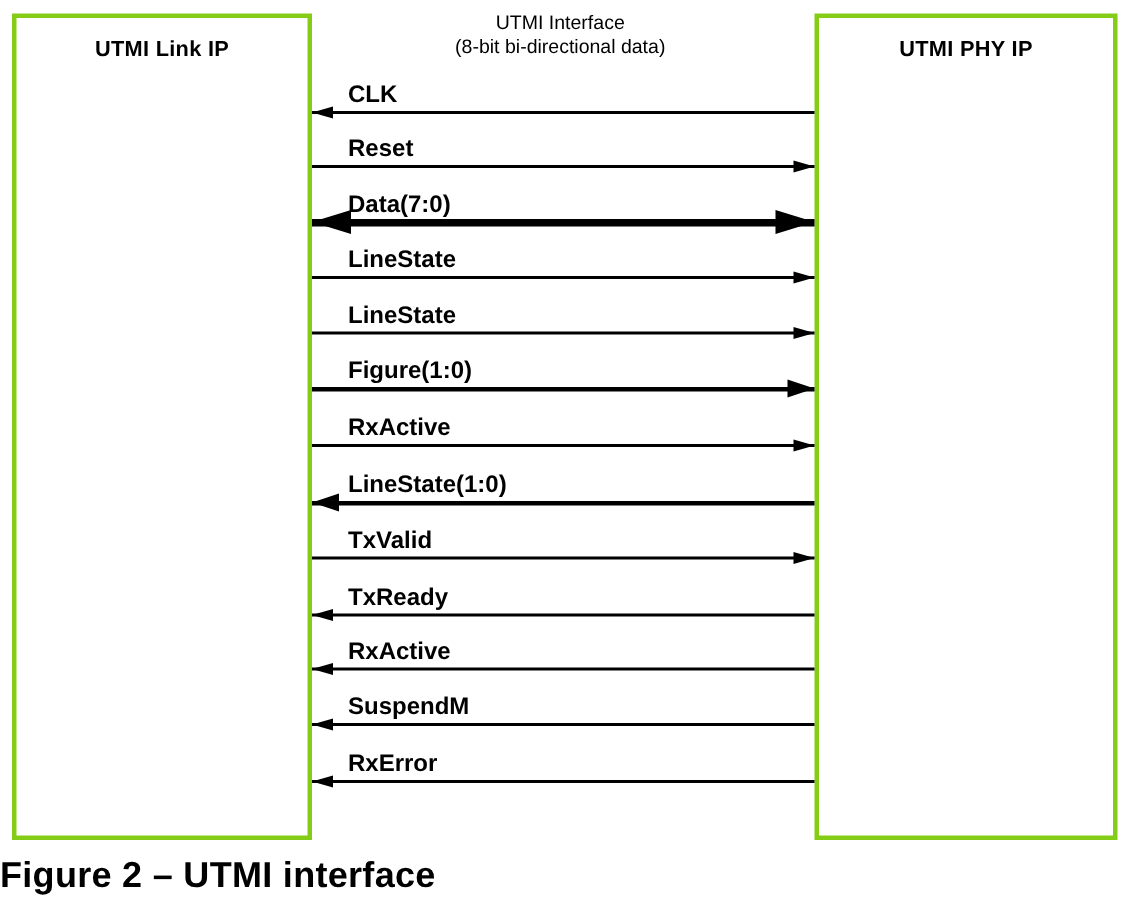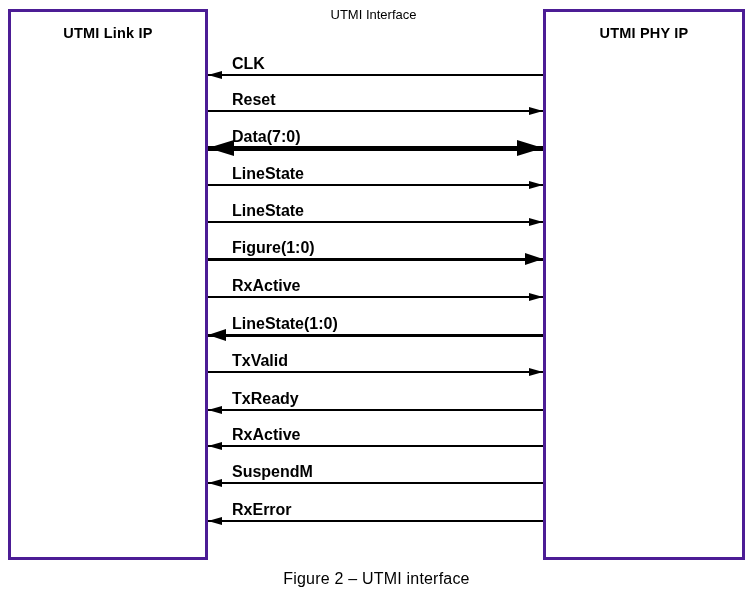--- a/index.html
+++ b/index.html
@@ -11,21 +11,21 @@
     position: relative;
     width: 753px;
     height: 600px;
     background: #ffffff;
     font-family: "Liberation Sans", sans-serif;
     color: #000;
     overflow: hidden;
   }
   .box {
     position: absolute;
-    border: 3px solid #4c1d95;
+    border: 3px solid #84cc16;
     background: #ffffff;
     box-sizing: border-box;
   }
   .box-left  { left: 8px;   top: 9px; width: 200px; height: 551px; }
   .box-right { left: 543px; top: 9px; width: 202px; height: 551px; }
   .box-title {
     margin-top: 13px;
     text-align: center;
     font-weight: bold;
     font-size: 14.5px;
@@ -72,41 +72,41 @@
     border-style: solid;
     border-color: transparent;
   }
   .head-left  { left: 0; }
   .head-right { right: 0; }
   .caption {
     position: absolute;
     left: 0;
     top: 570px;
     width: 753px;
-    text-align: center;
-    font-weight: normal;
-    font-size: 16px;
+    font-weight: bold;
+    font-size: 24px;
     letter-spacing: 0.2px;
   }
 </style>
 </head>
 <body>
 
 <div class="canvas">
 
   <div class="box box-left">
     <div class="box-title">UTMI Link IP</div>
   </div>
 
   <div class="box box-right">
     <div class="box-title">UTMI PHY IP</div>
   </div>
 
   <div class="diagram-title">
     <div>UTMI Interface</div>
+    <div>(8-bit bi-directional data)</div>
   </div>
 
   <div class="signals">
   <div class="signal" style="top: 75px;">
     <div class="sig-label">CLK</div>
     <div class="sig-line" style="height: 2px; top: -1px; background: rgb(0, 0, 0);"></div>
     <div class="head head-left" style="border-width: 4.5px 14px 4.5px 0px; border-right-color: rgb(0, 0, 0); top: -4.5px;"></div>
 
   </div>
 

